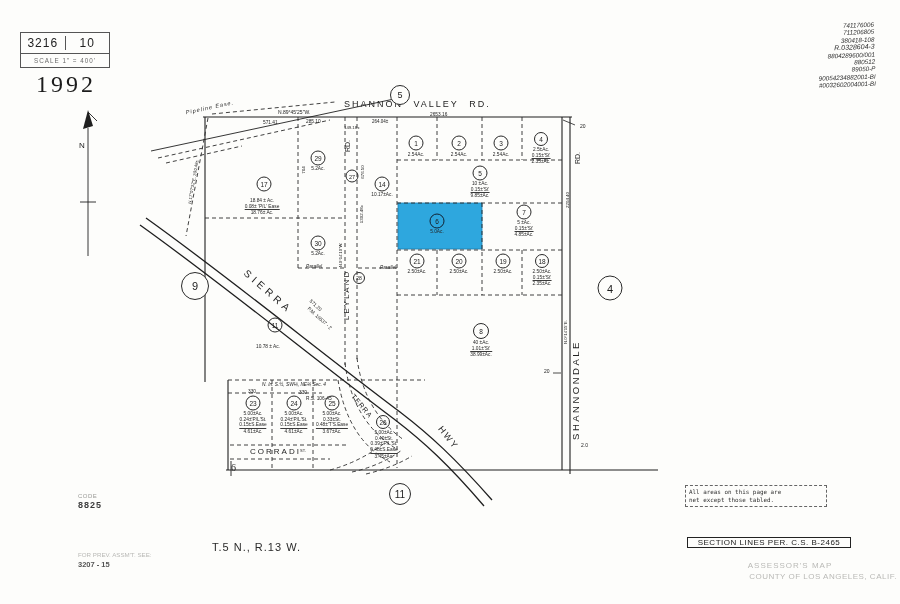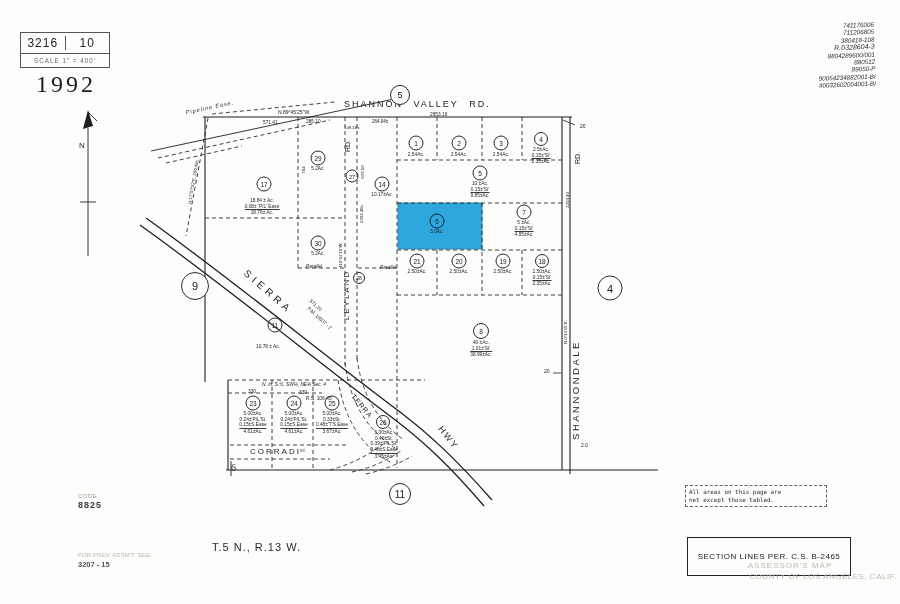--- a/index.html
+++ b/index.html
@@ -20,21 +20,21 @@
   .sheetbox{position:absolute;left:20px;top:32px;width:88px;border:1px solid #555;}
   .sheetrow1{display:flex;height:20px;align-items:center;border-bottom:1px solid #555;}
   .sheetrow1 div{flex:1;text-align:center;font-size:12px;letter-spacing:1px;color:#222;}
   .sheetrow1 div:first-child{border-right:1px solid #555;}
   .sheetrow2{height:13px;display:flex;align-items:center;justify-content:center;
              font-size:6.3px;color:#6a6a6a;letter-spacing:1px;}
   .notesbox{position:absolute;left:685px;top:485px;width:134px;border:1px dashed #666;
             padding:2px 3px;font-family:"DejaVu Sans Mono",monospace;font-size:5.9px;
             line-height:8px;color:#333;}
   .seclinebox{position:absolute;left:687px;top:537px;width:162px;border:1.6px solid #222;
-              text-align:center;font-size:8px;letter-spacing:0.5px;padding:14px 0;color:#222;}
+              text-align:center;font-size:8px;letter-spacing:0.5px;padding:0 0;color:#222;}
   .recnotes{position:absolute;left:745px;top:23px;width:130px;text-align:right;
             font-style:italic;font-size:6.3px;line-height:7.4px;color:#2e2e2e;
             transform:rotate(-2deg);}
 </style>
 </head>
 <body>
 
 <div id="stage">
 
   <svg width="900" height="604" viewBox="0 0 900 604">

